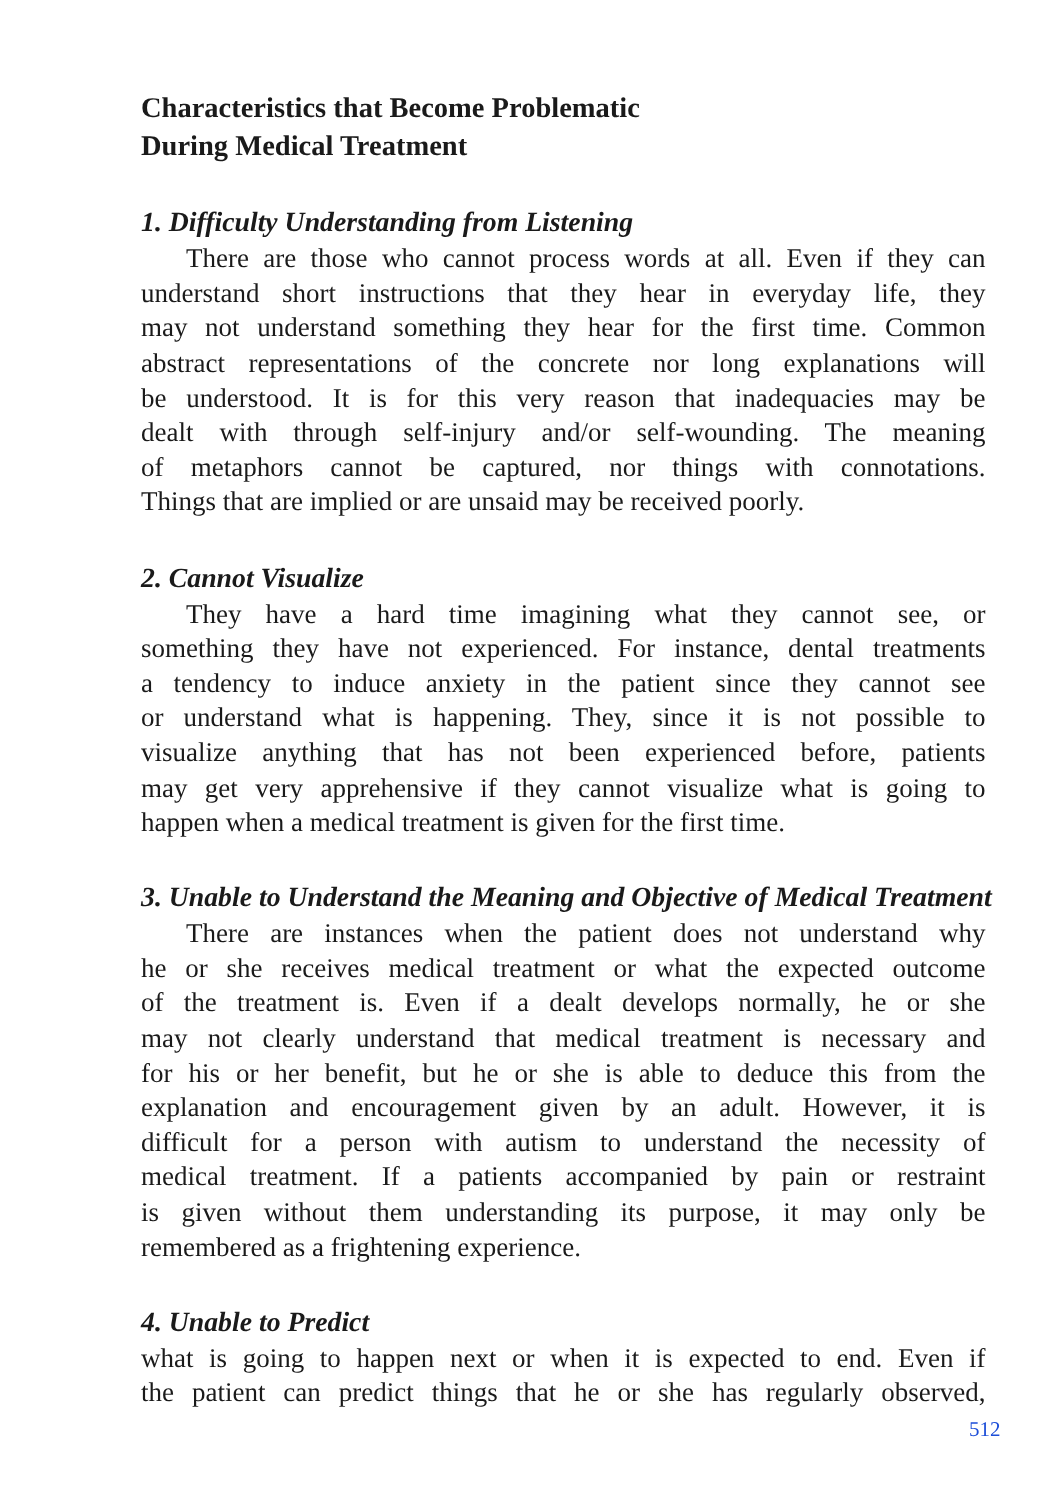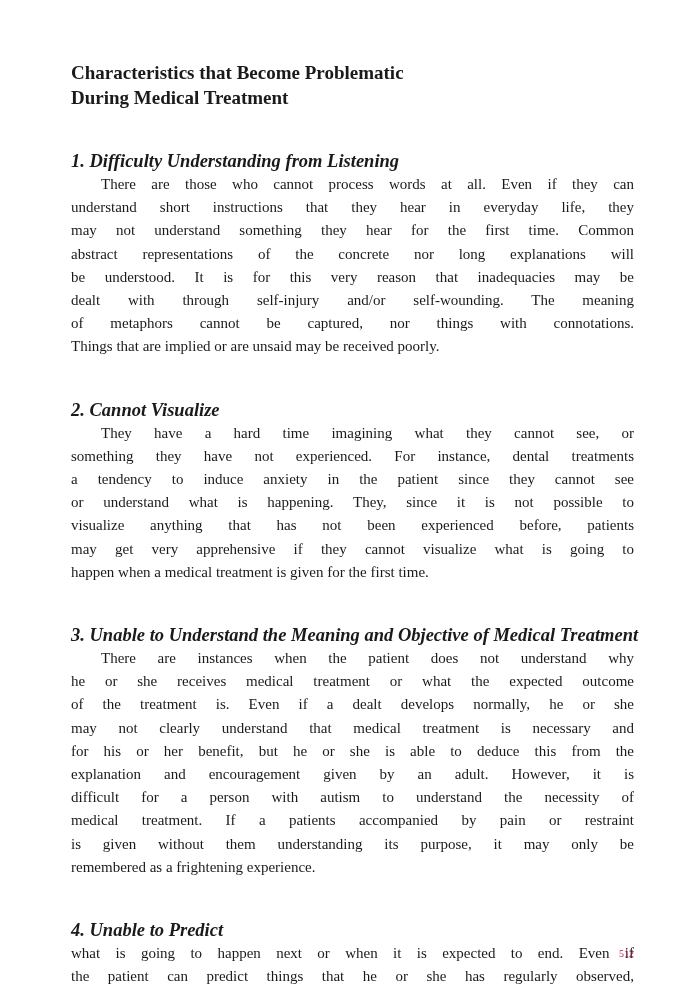--- a/index.html
+++ b/index.html
@@ -10,69 +10,69 @@
     body {
       width: 700px;
       height: 1004px;
       position: relative;
       overflow: hidden;
       color: #1a1a1a;
       font-family: "Liberation Serif", "DejaVu Serif", serif;
     }
     .page {
       position: absolute;
-      left: 71px;
+      left: 94px;
       top: 60px;
       width: 563px;
     }
     .title {
       font-weight: bold;
       font-size: 19px;
       line-height: 25px;
       margin: 0;
     }
     .section {
-      margin-top: 39px;
+      margin-top: 27px;
     }
     .section.first {
     }
     .section-heading {
       font-style: italic;
       font-size: 18.5px;
       line-height: 24px;
       margin: 0;
       white-space: nowrap;
     }
     .para {
-      font-size: 15px;
+      font-size: 18px;
       line-height: 23.2px;
       margin: 0;
       text-align: justify;
       text-align-last: auto;
     }
     .line {
       display: block;
       text-align: justify;
       text-align-last: justify;
       white-space: nowrap;
       overflow: visible;
     }
     .line.indent {
       padding-left: 30px;
     }
     .line.last {
       text-align-last: left;
     }
     .page-number {
       position: absolute;
-      left: 619px;
+      left: 646px;
       top: 946px;
-      font-size: 10px;
+      font-size: 14px;
       line-height: 16px;
-      color: #be185d;
+      color: #1d4ed8;
     }
   </style>
 </head>
 <body>
 
 <div class="page">
   <h1 class="title">
     <span class="line last">Characteristics that Become Problematic</span>
     <span class="line last">During Medical Treatment</span>
   </h1>

